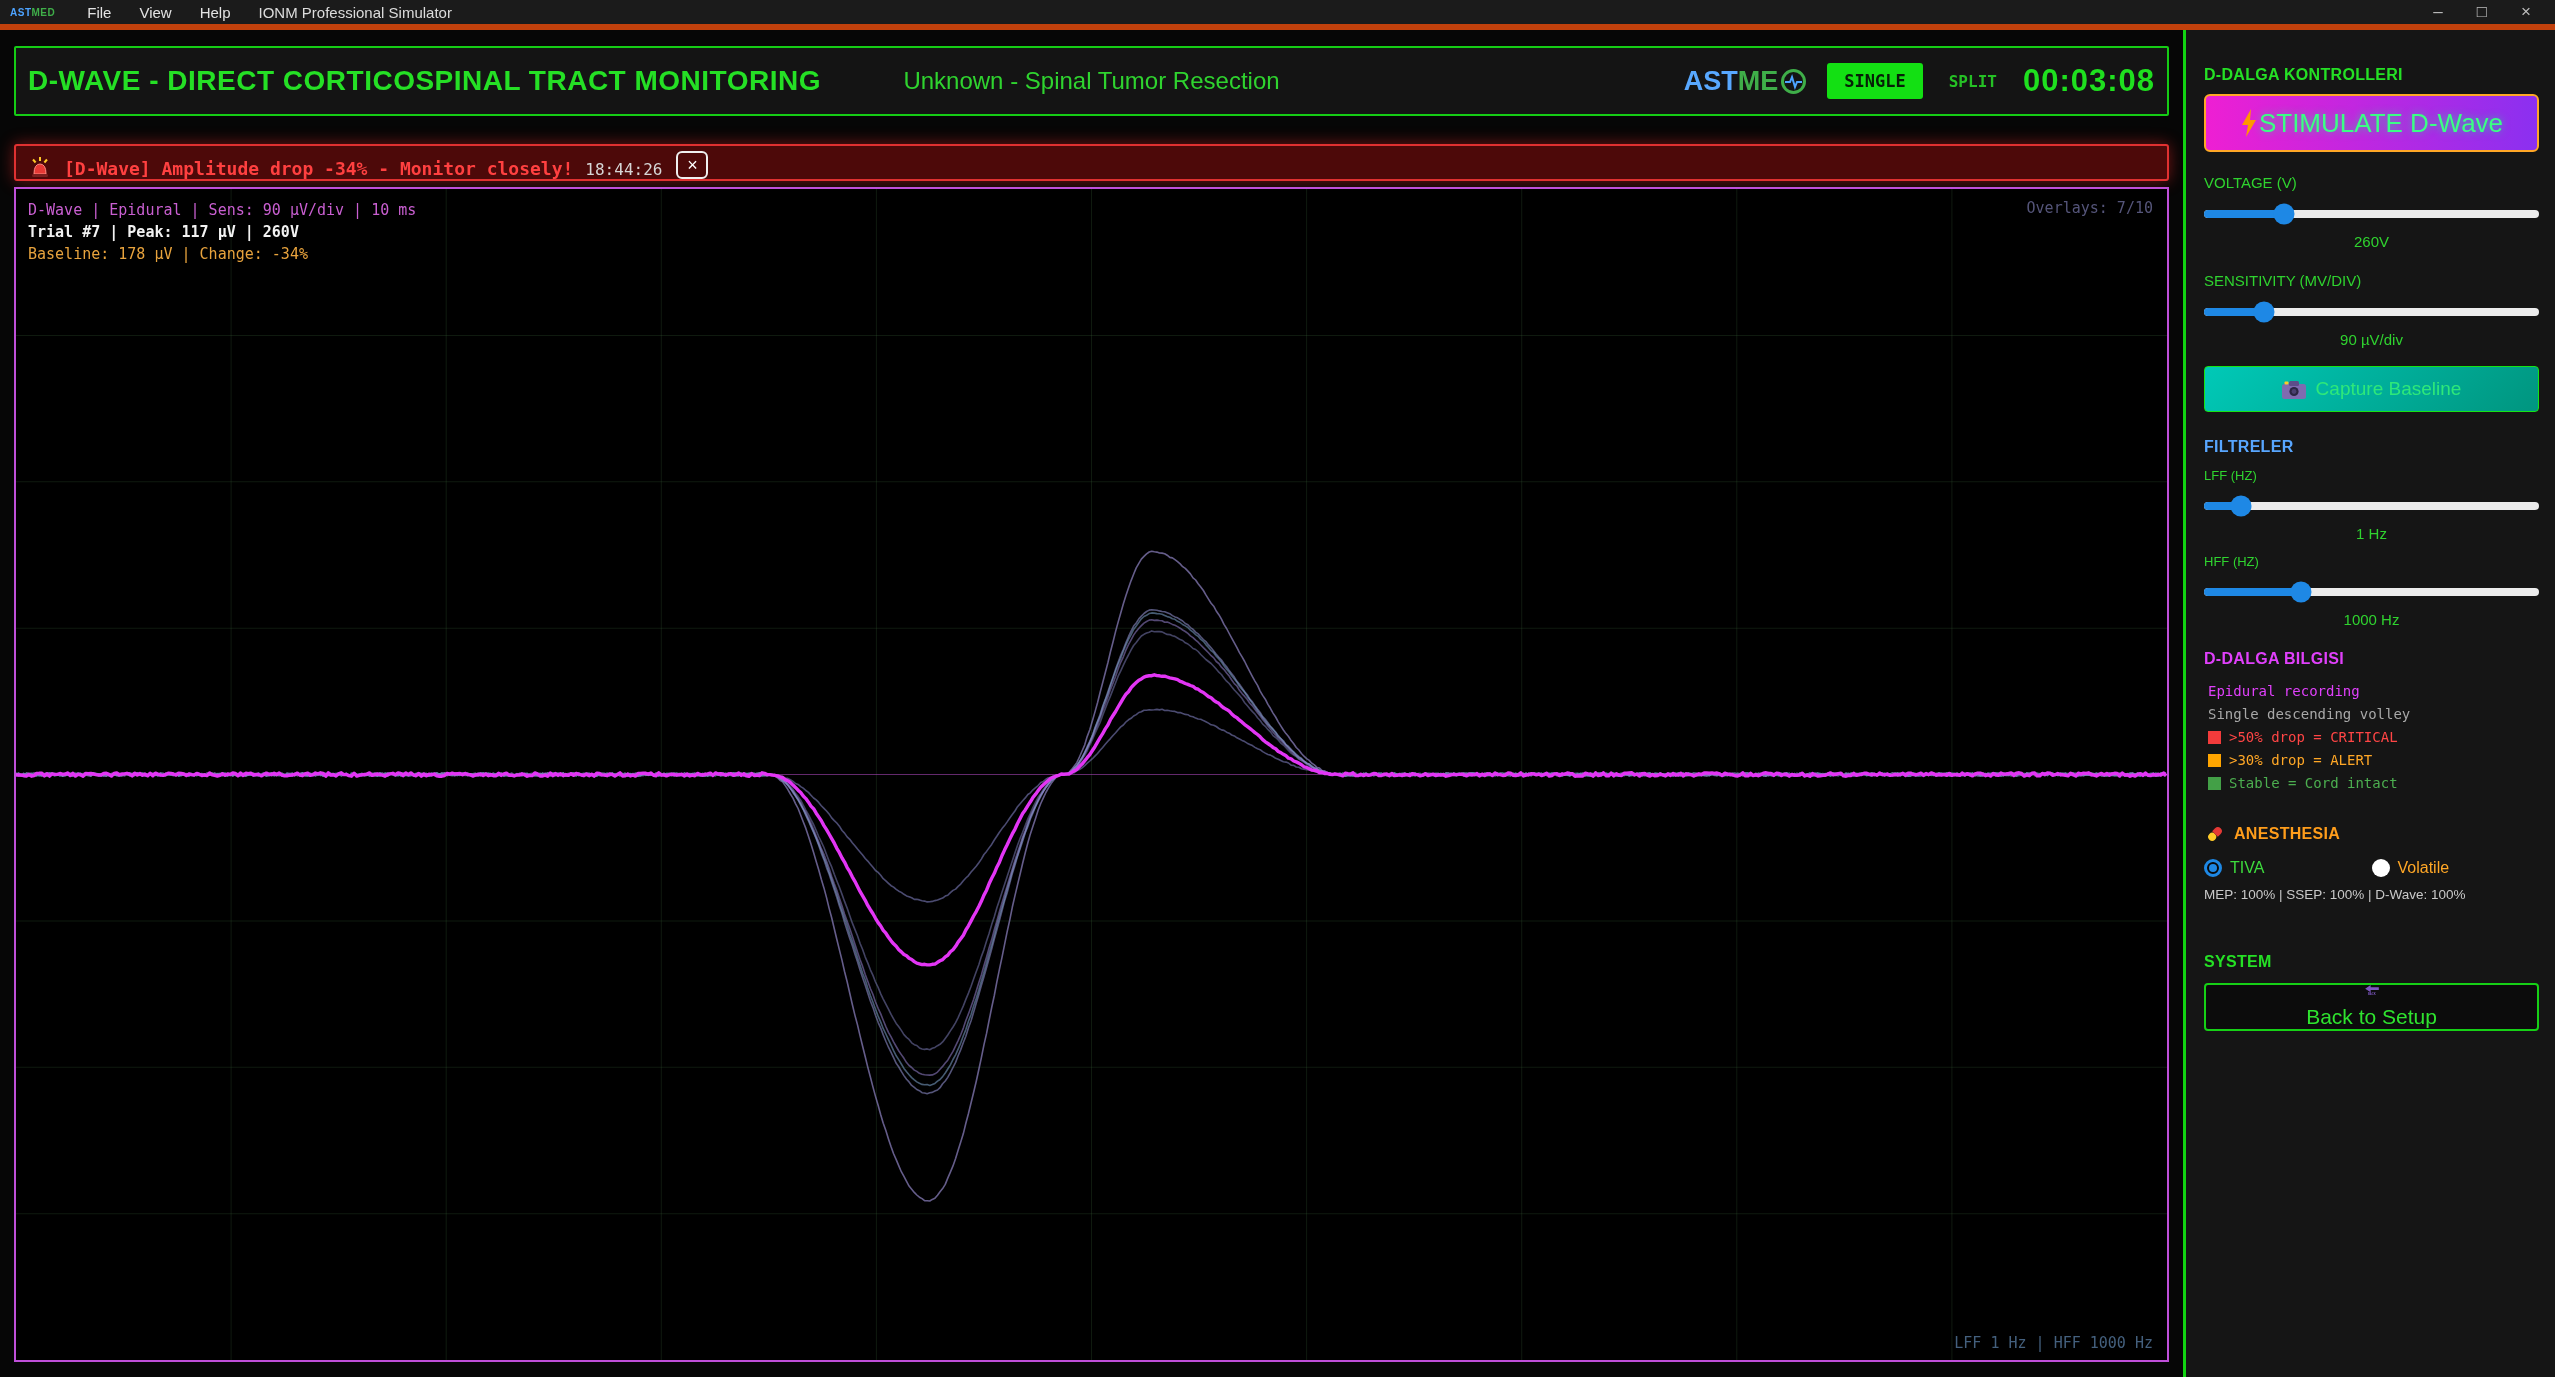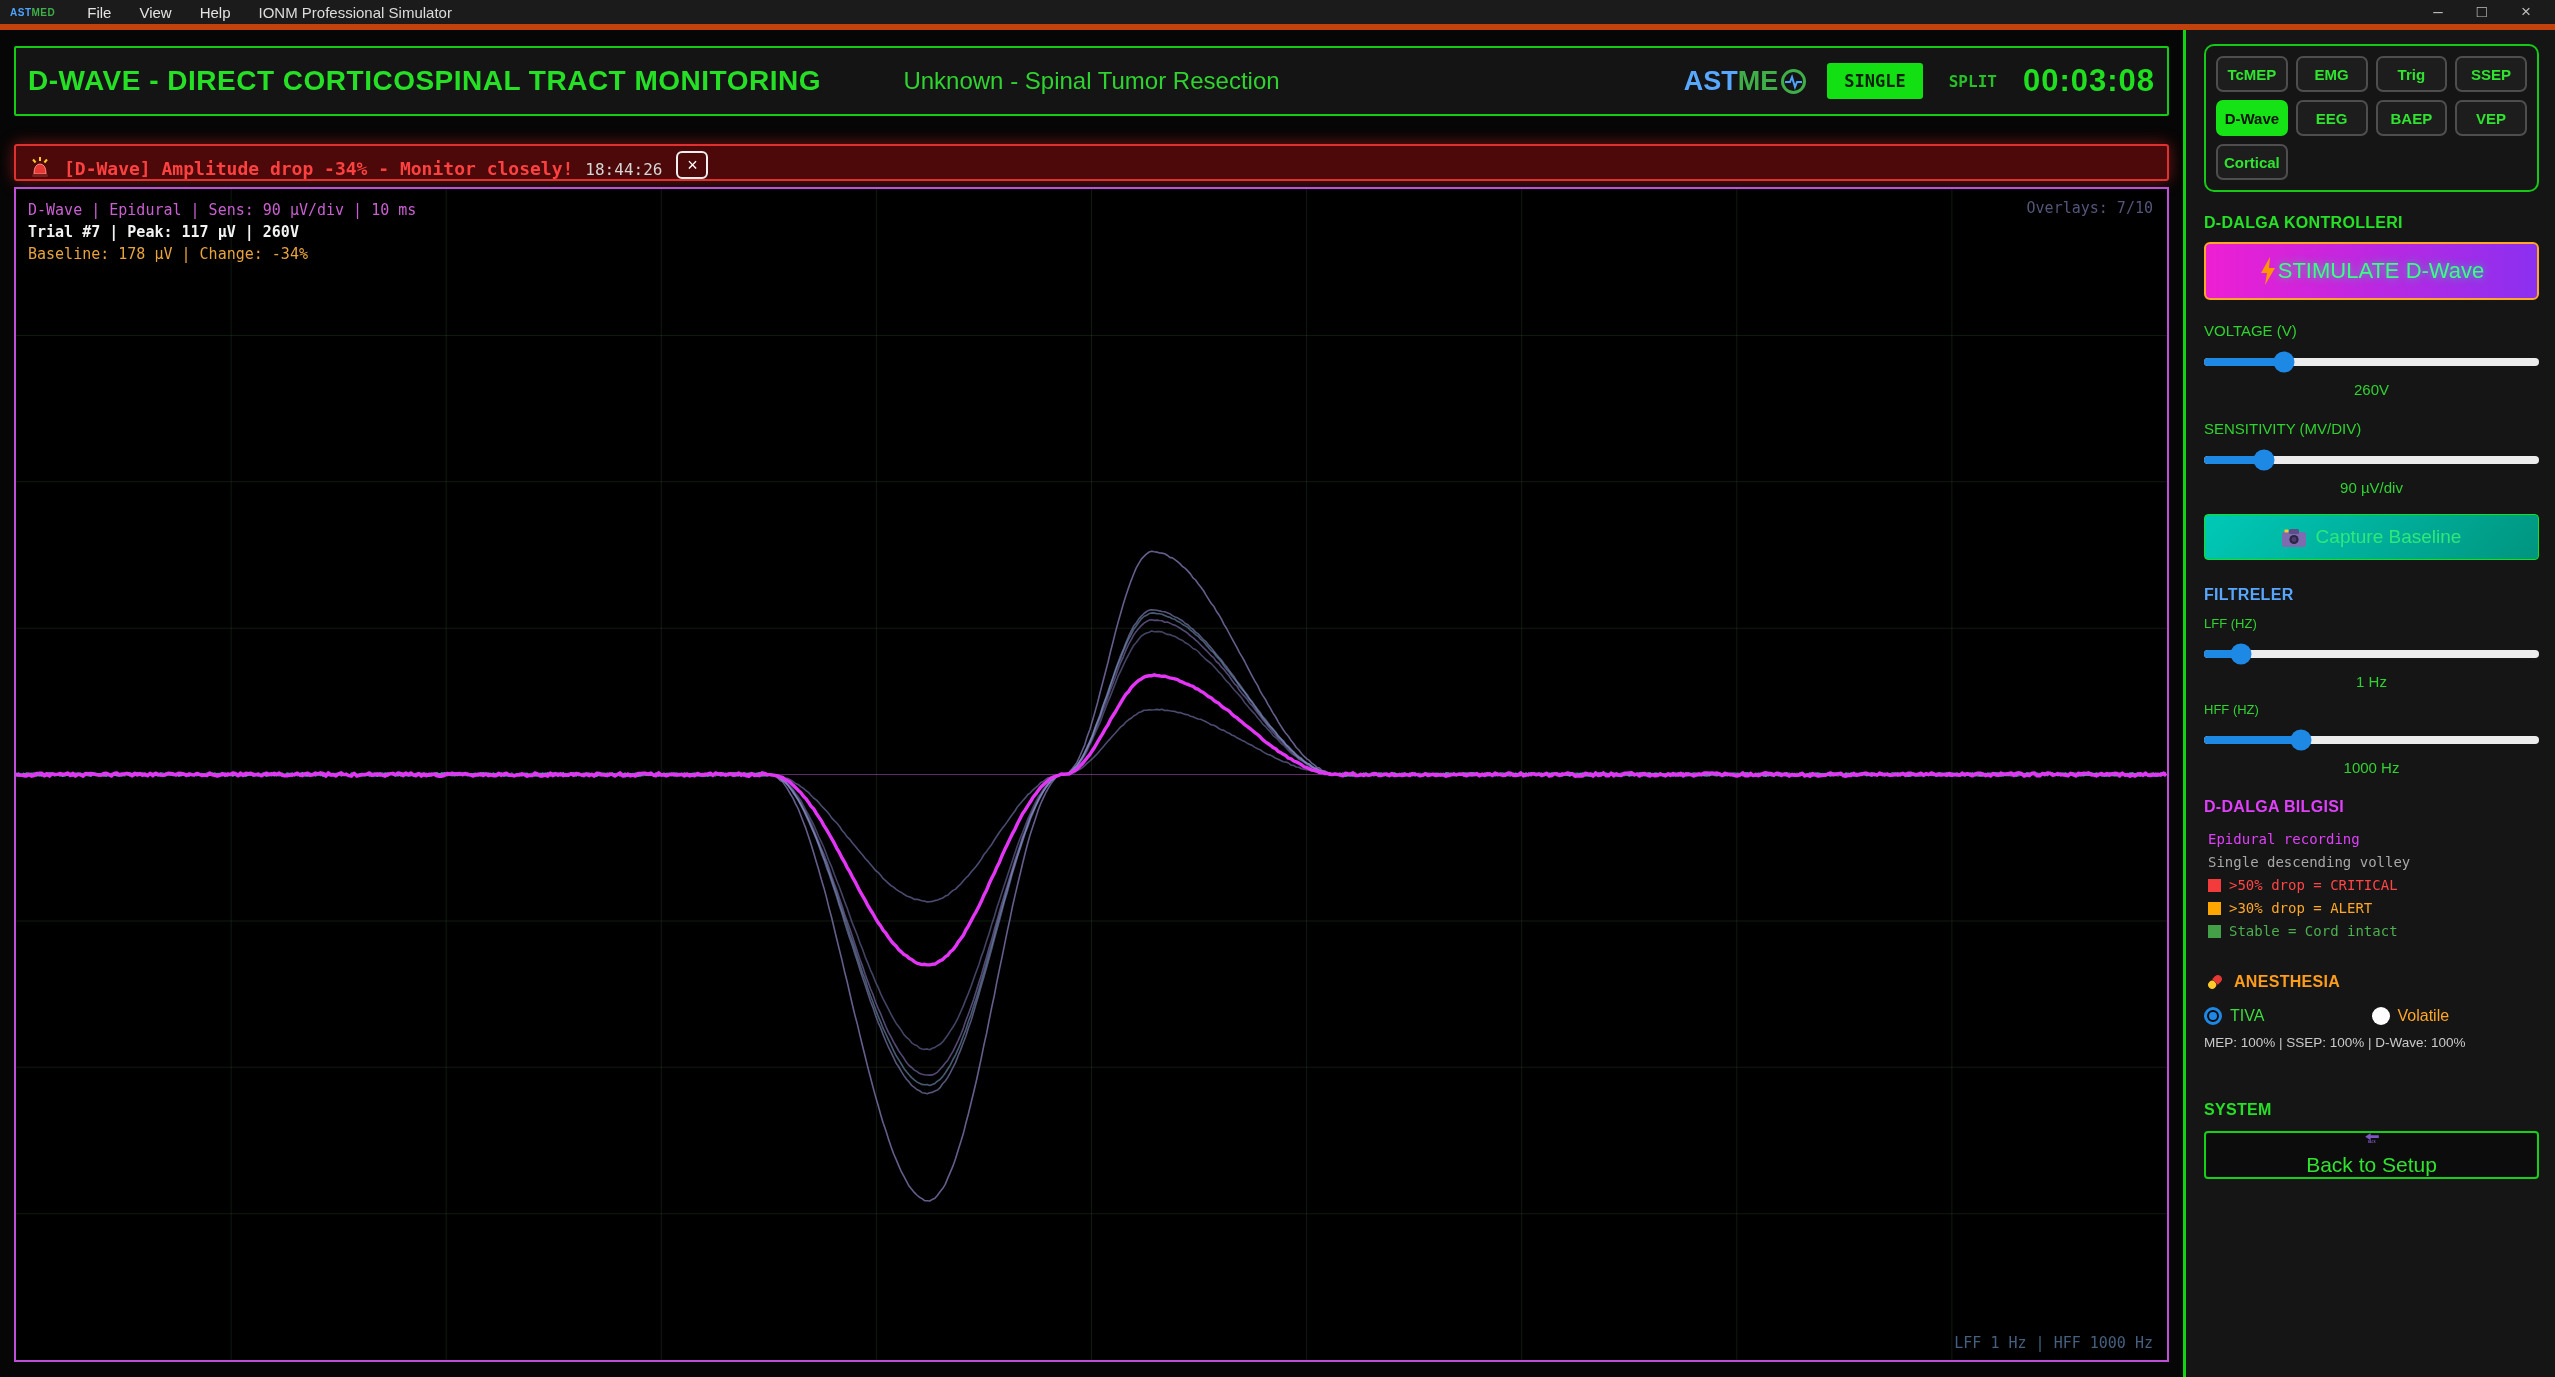--- a/index.html
+++ b/index.html
@@ -59,21 +59,21 @@
     display:grid; grid-template-columns:repeat(4,1fr); gap:8px; }
   .mode-btn { height:36px; background:#1d1d1d; border:2px solid #4e4e4e; border-radius:7px;
     color:#2fe32f; font-weight:bold; font-size:15px; cursor:pointer; font-family:inherit; }
   .mode-btn.active { background:#16e316; color:#041404; border-color:#16e316; }
 
   .sec-h { font-weight:bold; font-size:16px; letter-spacing:.3px; }
   .h-green { color:#25e025; } .h-blue { color:#58a6ff; font-weight:600; }
   .h-magenta { color:#e040fb; font-weight:600; } .h-orange { color:#ff9d1b; display:flex; align-items:center; gap:8px; }
 
   .stim-btn { margin-top:10px; width:100%; height:58px; border:2px solid #ffa726; border-radius:6px;
-    background:linear-gradient(90deg,#ee1fd3,#8b30f0); color:#3bff85; font-size:22px;
+    background:linear-gradient(90deg,#ee1fd3,#8b30f0); color:#3bff85; font-size:26px;
     text-shadow:0 0 8px rgba(0,255,128,.7); display:flex; align-items:center; justify-content:center;
     gap:1px; cursor:pointer; font-family:inherit; }
 
   .ctl-label { color:#2fd32f; font-size:15px; margin-top:22px; }
   .ctl-label.small { font-size:13px; margin-top:12px; }
   .slider { position:relative; height:20px; margin-top:13px; cursor:pointer; }
   .slider .track { position:absolute; left:0; right:0; top:6px; height:8px; border-radius:4px; background:#ececec; }
   .slider .fill { position:absolute; left:0; top:6px; height:8px; border-radius:4px; background:#1e88e5; width:var(--pct,30%); }
   .slider .thumb { position:absolute; top:10px; left:var(--pct,30%); width:21px; height:21px;
     border-radius:50%; background:#1e88e5; transform:translate(-50%,-50%); }
@@ -185,31 +185,20 @@
         <div class="anno-2">Trial #7 | Peak: 117 µV | 260V</div>
         <div class="anno-3">Baseline: 178 µV | Change: -34%</div>
       </div>
       <div class="chart-overlays mono">Overlays: 7/10</div>
       <div class="chart-footer mono">LFF 1 Hz | HFF 1000 Hz</div>
     </div>
   </div>
 
   <div class="sidebar">
 
-    <div class="mode-grid">
-        <button class="mode-btn">TcMEP</button>
-        <button class="mode-btn">EMG</button>
-        <button class="mode-btn">Trig</button>
-        <button class="mode-btn">SSEP</button>
-        <button class="mode-btn active">D-Wave</button>
-        <button class="mode-btn">EEG</button>
-        <button class="mode-btn">BAEP</button>
-        <button class="mode-btn">VEP</button>
-        <button class="mode-btn">Cortical</button>
-      </div>
 
     <div class="sec-h h-green mt22">D-DALGA KONTROLLERI</div>
 
     <button class="stim-btn">
       <svg width="18" height="28" viewBox="0 0 18 28">
         <polygon points="11,0 2,16 8,16 6,28 16,11 10,11" fill="#ff9800"></polygon>
       </svg>
       <span>STIMULATE D-Wave</span>
     </button>
 

